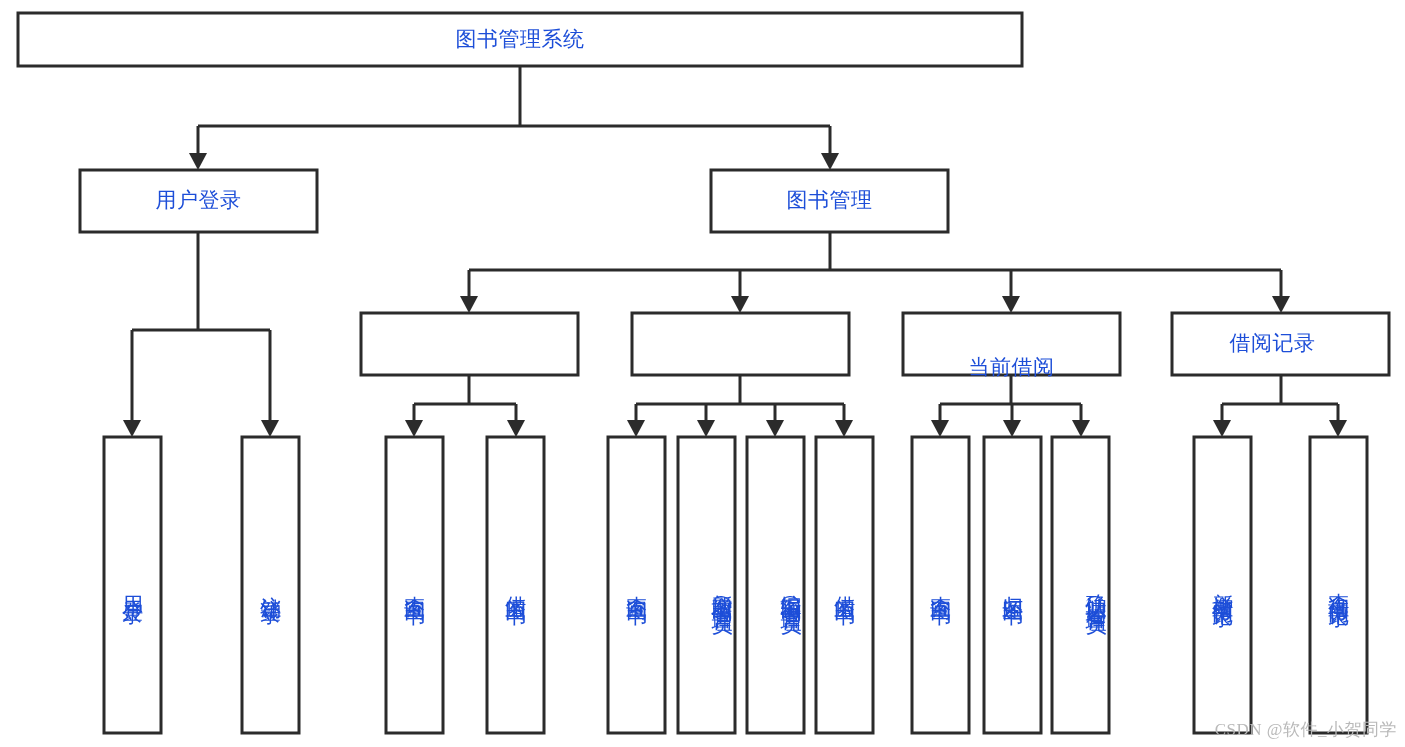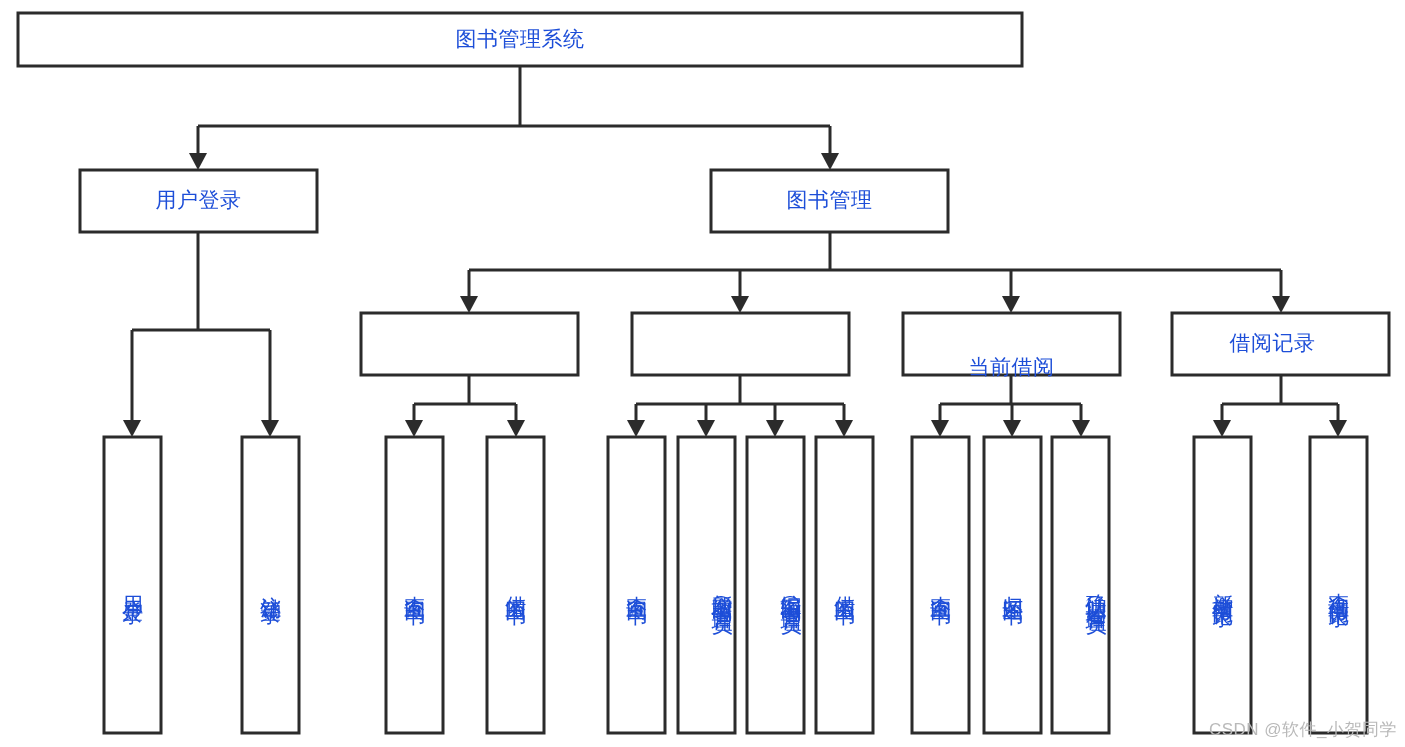--- a/index.html
+++ b/index.html
@@ -63,21 +63,21 @@
     letter-spacing: 3px;
     line-height: 1.25;
     white-space: nowrap;
   }
   .watermark {
     position: absolute;
     right: 8px;
     bottom: 6px;
     font-size: 17px;
     color: #b9b9b9;
-    font-family: Liberation Sans, sans-serif;
+    font-family: Liberation Serif, serif;
     letter-spacing: 0.5px;
     white-space: nowrap;
   }
 </style>
 </head>
 <body>
 
 <div id="diagram-root">
 
   <svg id="flow-svg" viewBox="0 0 1405 747">

